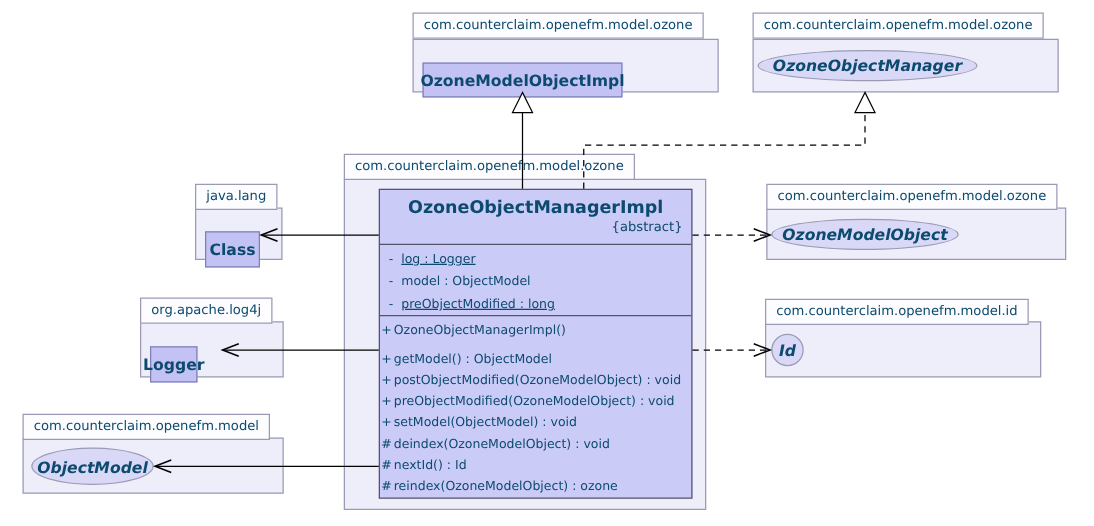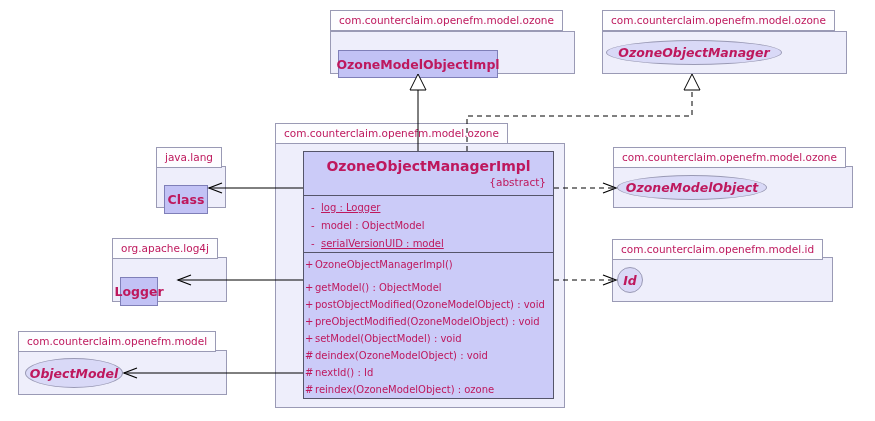--- a/index.html
+++ b/index.html
@@ -1,18 +1,18 @@
 <!DOCTYPE html>
 <html><head>
 <meta charset="utf-8">
 <style>
   html,body{margin:0;padding:0;background:#ffffff;}
   #canvas{
     position:relative;width:875px;height:421px;background:#ffffff;overflow:hidden;
-    font-family:"DejaVu Sans",sans-serif;color:#be185d;
+    font-family:"DejaVu Sans",sans-serif;color:#0c4a6e;
   }
   .pkg-tab{
     position:absolute;box-sizing:border-box;
     background:#fdfdff;border:1px solid #9a9ab5;
     font-size:10.5px;line-height:15px;padding:2px 8px 2px 8px;
     white-space:nowrap;z-index:2;
   }
   .pkg-body{
     position:absolute;box-sizing:border-box;
     background:#eeeefb;border:1px solid #9a9ab5;z-index:1;
@@ -85,21 +85,21 @@
   <div class="pkg-body" style="left:275px;top:143px;width:290px;height:265px;"></div>
 
   <div class="main-class" style="left:303px;top:151px;width:251px;height:248px;">
     <div class="cls-title">
       <span class="name">OzoneObjectManagerImpl</span>
       <span class="modifier">{abstract}</span>
     </div>
     <div class="cls-fields">
       <div class="member"><span class="sign">-</span><span class="u">log : Logger</span></div>
       <div class="member"><span class="sign">-</span><span>model : ObjectModel</span></div>
-      <div class="member"><span class="sign">-</span><span class="u">serialVersionUID : model</span></div>
+      <div class="member"><span class="sign">-</span><span class="u">preObjectModified : long</span></div>
     </div>
     <div class="cls-methods">
       <div class="member"><span class="sign">+</span><span>OzoneObjectManagerImpl()</span></div>
       <div class="member gap"><span class="sign">+</span><span>getModel() : ObjectModel</span></div>
       <div class="member"><span class="sign">+</span><span>postObjectModified(OzoneModelObject) : void</span></div>
       <div class="member"><span class="sign">+</span><span>preObjectModified(OzoneModelObject) : void</span></div>
       <div class="member"><span class="sign">+</span><span>setModel(ObjectModel) : void</span></div>
       <div class="member"><span class="sign">#</span><span>deindex(OzoneModelObject) : void</span></div>
       <div class="member"><span class="sign">#</span><span>nextId() : Id</span></div>
       <div class="member"><span class="sign">#</span><span>reindex(OzoneModelObject) : ozone</span></div>

